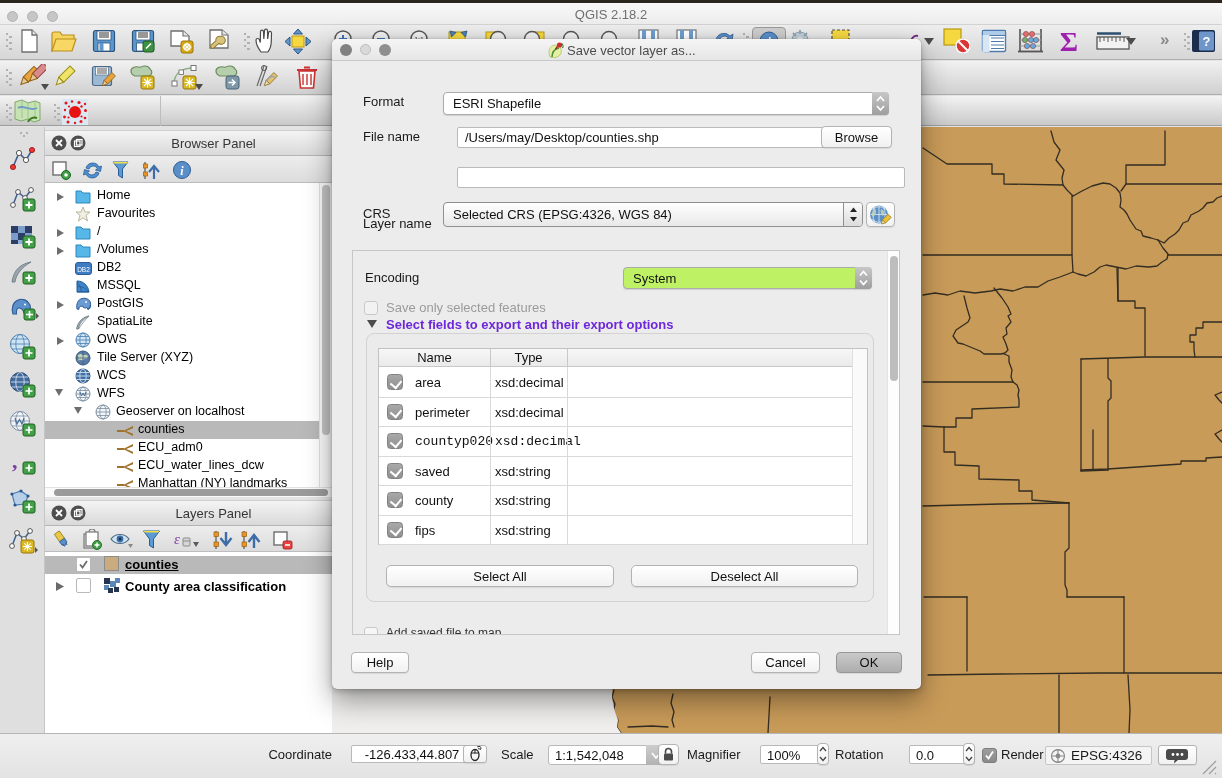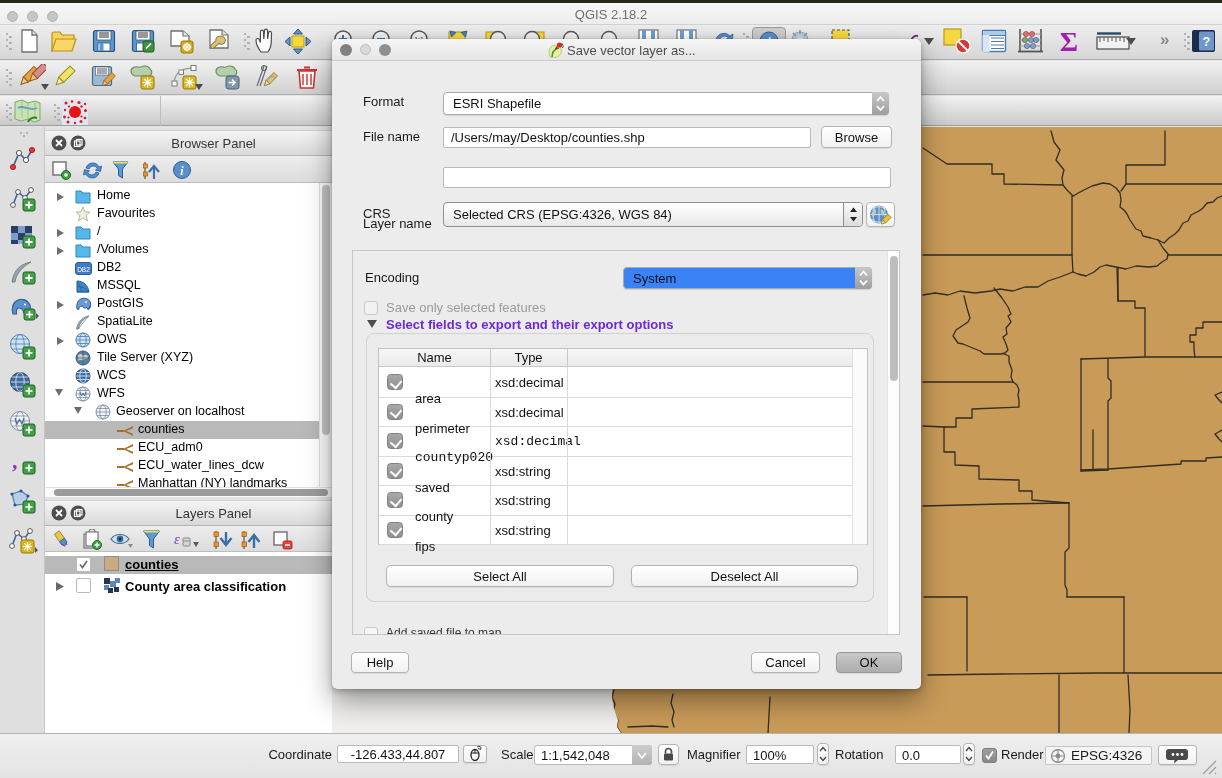--- a/index.html
+++ b/index.html
@@ -14,26 +14,26 @@
   .lineicon::before { content:""; position:absolute; left:0; top:5px; width:7px; height:2.2px; background:#a0722c; }
   .lineicon::after { content:""; position:absolute; left:6px; top:1px; width:10px; height:10px; background:#a0722c; clip-path:polygon(100% 0, 100% 22%, 32% 50%, 100% 78%, 100% 100%, 0 50%); }
   .lbl { position:absolute; font-size:13px; color:#1a1a1a; }
   .hdots { position:absolute; width:7px; height:18px;
     background-image:radial-gradient(circle at 2px 2px, #b0b0b0 1.1px, transparent 1.4px), radial-gradient(circle at 5.5px 5px, #b0b0b0 1.1px, transparent 1.4px);
     background-size:7px 6px; }
   .vdots { position:absolute; width:10px; height:8px;
     background-image:radial-gradient(circle at 2px 2px, #b0b0b0 1.1px, transparent 1.4px), radial-gradient(circle at 5px 5px, #b0b0b0 1.1px, transparent 1.4px);
     background-size:6px 8px; }
   .btn { position:absolute; background:linear-gradient(#ffffff,#f1f1f1); border:1px solid #b3b3b3; border-radius:4px; font-size:13px; color:#111; text-align:center; box-shadow:0 1px 1px rgba(0,0,0,0.08); }
-  .inp { position:absolute; background:#fff; border:1px solid #b9b9b9; border-radius:2px; font-size:13px; color:#111; }
+  .inp { position:absolute; background:#fff; border:1px solid #b9b9b9; border-radius:2px; font-size:13px; color:#111;margin-left:14px; }
   .tlight { position:absolute; width:12px; height:12px; border-radius:50%; }
   .tblrow { position:absolute; left:0; width:488px; height:29.5px; border-bottom:1px solid #d9d9d9; }
   .cbx { position:absolute; left:8px; top:6px; width:16px; height:16px; background:linear-gradient(#a8a8a8,#909090); border:1px solid #818181; border-radius:3.5px; }
   .cbx::after { content:""; position:absolute; left:3.5px; top:2.5px; width:6px; height:8px; border-right:2px solid #fff; border-bottom:2px solid #fff; transform:rotate(40deg); }
-  .nm { position:absolute; left:36px; top:7px; font-size:13px; color:#111;margin-top:16px; }
+  .nm { position:absolute; left:36px; top:7px; font-size:13px; color:#111; }
   .tp { position:absolute; left:116px; top:7px; font-size:13px; color:#111; }
 </style>
 </head>
 <body>
 
 <div class="abs" style="left:0;top:0;width:1222px;height:3px;background:#2b261d;"></div>
 
 <div class="abs" style="left:0;top:3px;width:1222px;height:22px;background:linear-gradient(#f8f8f8,#ededed);border-bottom:1px solid #d2d2d2;">
   <div class="abs" style="left:7px;top:8px;width:11px;height:11px;border-radius:50%;background:#c6c6c6;border:1px solid #b2b2b2;"></div>
   <div class="abs" style="left:27px;top:8px;width:11px;height:11px;border-radius:50%;background:#c6c6c6;border:1px solid #b2b2b2;"></div>
@@ -854,21 +854,21 @@
         <path d="M14,6 C17,7 18,10 16,13 C14,12 13,9 14,6 Z" fill="#c4d6b4" opacity="0.85"></path>
         <g transform="rotate(45 18.5 16.5)">
           <rect x="16.5" y="11" width="4.5" height="8" fill="#e8c23a" stroke="#97791a" stroke-width="0.8"></rect>
           <path d="M16.5,19 h4.5 l-2.2,3.5 Z" fill="#f2e3ab" stroke="#97791a" stroke-width="0.7"></path>
         </g>
       </svg>
   </div>
 
   <div class="abs" style="left:20px;top:211px;width:548px;height:385px;border:1px solid #c6c6c6;background:#ececec;overflow:hidden;">
     <div class="lbl" style="left:12px;top:19px;">Encoding</div>
-    <div class="abs" style="left:270px;top:16px;width:249px;height:22px;background:#3b82f6;border:1px solid #ababab;border-radius:4px;box-shadow:0 1px 1px rgba(0,0,0,0.12);">
+    <div class="abs" style="left:270px;top:16px;width:249px;height:22px;background:#bef264;border:1px solid #ababab;border-radius:4px;box-shadow:0 1px 1px rgba(0,0,0,0.12);">
       <div class="abs" style="left:9px;top:3px;font-size:13px;color:#111;">System</div>
       <div class="abs" style="right:-1px;top:-1px;width:17px;height:22px;background:linear-gradient(#c7c7c7,#9e9e9e);border-radius:0 4px 4px 0;">
         <svg width="17" height="22" viewBox="0 0 17 22">
             <path d="M5,8.5 L8.5,4.5 L12,8.5 M5,13.5 L8.5,17.5 L12,13.5" fill="none" stroke="#fff" stroke-width="1.7"></path>
           </svg>
       </div>
     </div>
     <div class="abs" style="left:11px;top:50px;width:14px;height:14px;background:#f2f2f2;border:1px solid #c9c9c9;border-radius:3px;"></div>
     <div class="abs" style="left:33px;top:49px;font-size:13px;color:#9b9b9b;">Save only selected features</div>
     <div class="abs" style="left:14px;top:69px;width:0;height:0;border-top:8px solid #4c4c4c;border-left:5.5px solid transparent;border-right:5.5px solid transparent;"></div>

